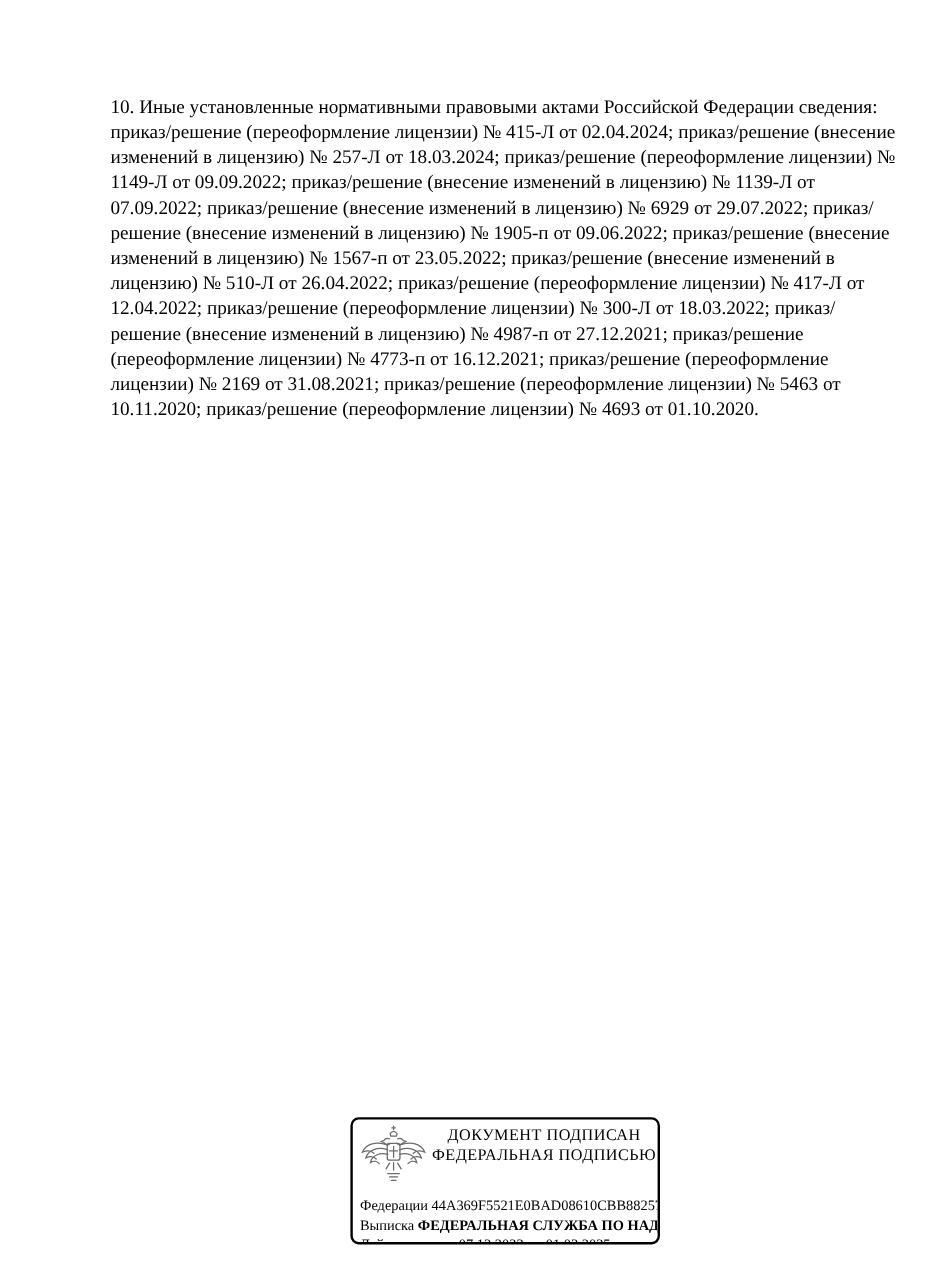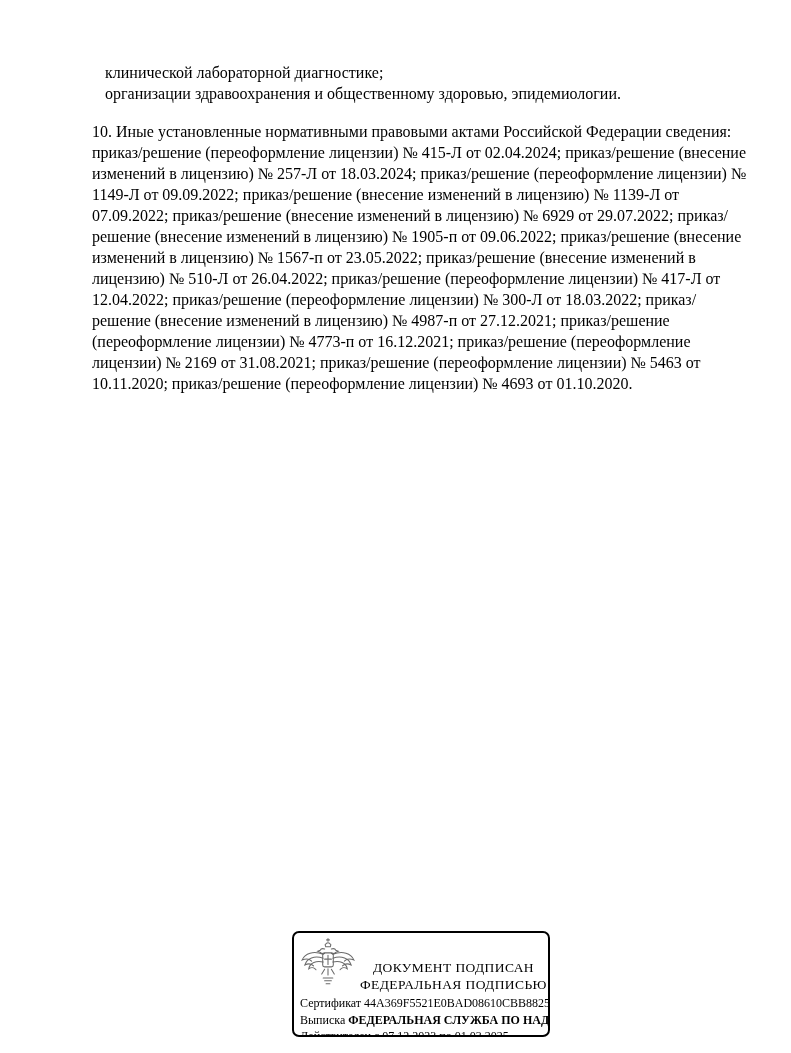--- a/index.html
+++ b/index.html
@@ -41,21 +41,21 @@
     width: 258px;
     height: 106px;
     box-sizing: border-box;
     border: 2px solid #000000;
     border-radius: 7px;
     background: #ffffff;
     overflow: hidden;
   }
   .stamp-top {
     display: flex;
-    align-items: flex-end;
+    align-items: flex-start;
     padding: 4px 6px 1px 6px;
   }
   .stamp-emblem {
     flex: 0 0 auto;
     margin-right: 4px;
   }
   .stamp-title {
     flex: 1 1 auto;
     text-align: center;
     font-size: 13.5px;
@@ -74,24 +74,20 @@
     font-weight: bold;
   }
 </style>
 </head>
 <body>
 
 <div class="page">
 
   <div class="text-block">
 
-    <div class="continuation">
-      <div>клинической лабораторной диагностике;</div>
-      <div>организации здравоохранения и общественному здоровью, эпидемиологии.</div>
-    </div>
 
 
     <div class="para">10. Иные установленные нормативными правовыми актами Российской Федерации сведения: приказ/решение (переоформление лицензии) № 415-Л от 02.04.2024; приказ/решение (внесение изменений в лицензию) № 257-Л от 18.03.2024; приказ/решение (переоформление лицензии) № 1149-Л от 09.09.2022; приказ/решение (внесение изменений в лицензию) № 1139-Л от 07.09.2022; приказ/решение (внесение изменений в лицензию) № 6929 от 29.07.2022; приказ/решение (внесение изменений в лицензию) № 1905-п от 09.06.2022; приказ/решение (внесение изменений в лицензию) № 1567-п от 23.05.2022; приказ/решение (внесение изменений в лицензию) № 510-Л от 26.04.2022; приказ/решение (переоформление лицензии) № 417-Л от 12.04.2022; приказ/решение (переоформление лицензии) № 300-Л от 18.03.2022; приказ/решение (внесение изменений в лицензию) № 4987-п от 27.12.2021; приказ/решение (переоформление лицензии) № 4773-п от 16.12.2021; приказ/решение (переоформление лицензии) № 2169 от 31.08.2021; приказ/решение (переоформление лицензии) № 5463 от 10.11.2020; приказ/решение (переоформление лицензии) № 4693 от 01.10.2020.</div>
 
 
   </div>
 
   <div class="stamp">
 
     <div class="stamp-top">
@@ -122,21 +118,21 @@
         </svg>
       </span>
       <span class="stamp-title">
         <div>ДОКУМЕНТ ПОДПИСАН</div>
         <div>ФЕДЕРАЛЬНАЯ ПОДПИСЬЮ</div>
       </span>
     </div>
 
     <div class="stamp-rows">
       <div>
-        <span>Сертификат</span>
+        <span>Федерации</span>
         <span>44A369F5521E0BAD08610CBB88257ED3</span>
       </div>
       <div>
         <span>Выписка</span>
         <span class="bold">ФЕДЕРАЛЬНАЯ СЛУЖБА ПО НАДЗОРУ В С</span>
       </div>
       <div>Действителен с 07.12.2023 по 01.03.2025</div>
     </div>
 
   </div>

